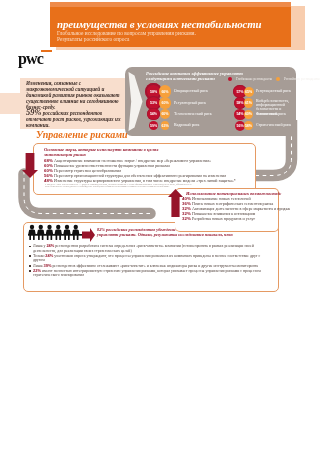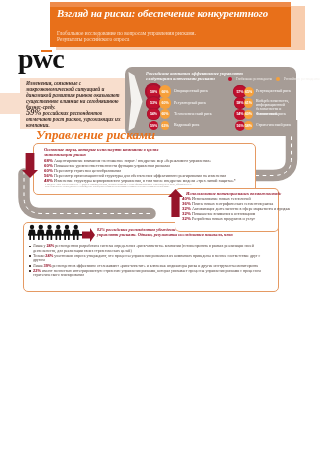--- a/index.html
+++ b/index.html
@@ -13,21 +13,21 @@
 #hdr-light{left:50px;top:2px;width:241px;height:5px;background:#EE8B4B;}
 .hdr-t{font-family:"Liberation Serif",serif;font-style:italic;font-weight:bold;color:#fff;
   font-size:10.8px;line-height:10.8px;letter-spacing:-0.1px;left:57px;}
 #hdr-t1{top:7.5px;}
 #hdr-t2{top:18.5px;}
 .hdr-s{font-family:"Liberation Serif",serif;color:#FBE0CB;font-size:5.4px;line-height:5.8px;left:57px;}
 #hdr-s1{top:30.5px;}
 #hdr-s2{top:36.5px;}
 
 #pwc-dash{left:41px;top:50px;width:11px;height:2px;background:#E8701A;}
-#pwc{left:18px;top:49px;font-family:"Liberation Serif",serif;font-weight:bold;font-size:28px;line-height:20px;color:#111;letter-spacing:-0.8px;}
+#pwc{left:18px;top:49px;font-family:"Liberation Serif",serif;font-weight:bold;font-size:16px;line-height:20px;color:#111;letter-spacing:-0.8px;}
 
 #roadlayer{left:0;top:0;width:320px;height:453px;z-index:1;}
 #graypanel{z-index:2;}
 .gtitle,#glegend,#gleft,#gright{z-index:3;}
 #s2-h,#s2-box,#s2-t1,#s2-t2,#s2-list,#s2-note,#arr-down,#s3-h,#s3-list,#s3-box,#arr-up{z-index:4;}
 #peach{z-index:2;}
 #hdr-shadow,#hdr,#hdr-light,#pwc,#pwc-dash,.hdr-t,.hdr-s,.intro{z-index:5;}
 
 #peach{left:0;top:78px;width:126px;height:51px;}
 .intro{left:26px;font-family:"Liberation Serif",serif;font-style:italic;font-weight:bold;color:#3B2B26;font-size:5.2px;line-height:6.1px;width:96px;}
@@ -41,21 +41,21 @@
 .leg-txt{font-family:"Liberation Serif",serif;font-size:3.3px;color:#F2EFEC;line-height:4px;white-space:nowrap;}
 
 .brow{position:relative;}
 .bub{position:absolute;border-radius:50%;display:flex;align-items:center;justify-content:center;
   font-family:"Liberation Sans",sans-serif;font-weight:bold;color:#fff;}
 .bub.r{background:#C0102E;}
 .bub.a{background:#F6A03B;}
 .blab{position:absolute;font-family:"Liberation Serif",serif;color:#fff;font-size:3.9px;line-height:4.4px;}
 
 #s2-h{left:36px;top:131px;font-family:"Liberation Serif",serif;font-style:italic;font-weight:bold;
-  color:#E8701A;font-size:13px;line-height:8px;}
+  color:#E8701A;font-size:10px;line-height:8px;}
 #s2-box{left:33px;top:143px;width:221px;height:50px;border:1px solid #E59A63;border-radius:5px;background:#fff;}
 #s2-t1{left:44px;top:147px;font-family:"Liberation Serif",serif;font-style:italic;font-weight:bold;color:#96152B;font-size:4.6px;line-height:5.2px;}
 #s2-t2{left:44px;top:152.2px;font-family:"Liberation Serif",serif;font-style:italic;font-weight:bold;color:#96152B;font-size:4.6px;line-height:5.2px;}
 #s2-list{left:44px;top:157.5px;width:212px;}
 .stat-li{display:flex;align-items:baseline;line-height:5.05px;height:5.05px;white-space:nowrap;}
 .stat-li .pc{font-family:"Liberation Sans",sans-serif;font-weight:bold;color:#96152B;font-size:4.4px;margin-right:1.6px;flex:none;}
 .stat-li .tx{font-family:"Liberation Serif",serif;color:#4A3A34;font-size:4.3px;
   display:inline-block;transform:scaleX(0.94);transform-origin:left center;}
 #s2-note{left:45px;top:183.5px;width:150px;font-family:"Liberation Serif",serif;color:#9A8C85;font-size:2.5px;line-height:2.9px;}
 
@@ -79,21 +79,21 @@
   display:inline-block;transform:scaleX(0.95);transform-origin:left top;width:258px;}
 .bul .bt b{font-family:"Liberation Sans",sans-serif;color:#96152B;font-size:4.2px;}
 </style>
 </head>
 <body>
 
 <div id="page">
   <div class="abs" id="hdr-shadow"></div>
   <div class="abs" id="hdr"></div>
   <div class="abs" id="hdr-light"></div>
-  <div class="abs hdr-t nw" id="hdr-t1">Взгляд на риски: обеспечение конкурентного</div>
+  <div class="abs hdr-t nw" id="hdr-t2">преимущества в условиях нестабильности</div>
   <div class="abs hdr-s nw" id="hdr-s1">Глобальное исследование по вопросам управления рисками.</div>
   <div class="abs hdr-s nw" id="hdr-s2">Результаты российского опроса</div>
   <div class="abs" id="pwc-dash"></div>
   <div class="abs" id="pwc">pwc</div>
 
   <svg class="abs" id="peach" viewBox="0 0 126 51">
     <path d="M0 15 L20 15 L20 0 L126 0 L126 51 L20 51 L20 36 L0 36 Z" fill="#F8DECD"></path>
   </svg>
 
   <div class="abs intro" id="intro1">Изменения, связанные с макроэкономической ситуацией и динамикой развития рынков оказывают существенное влияние на сегодняшнюю бизнес-среду.</div>

